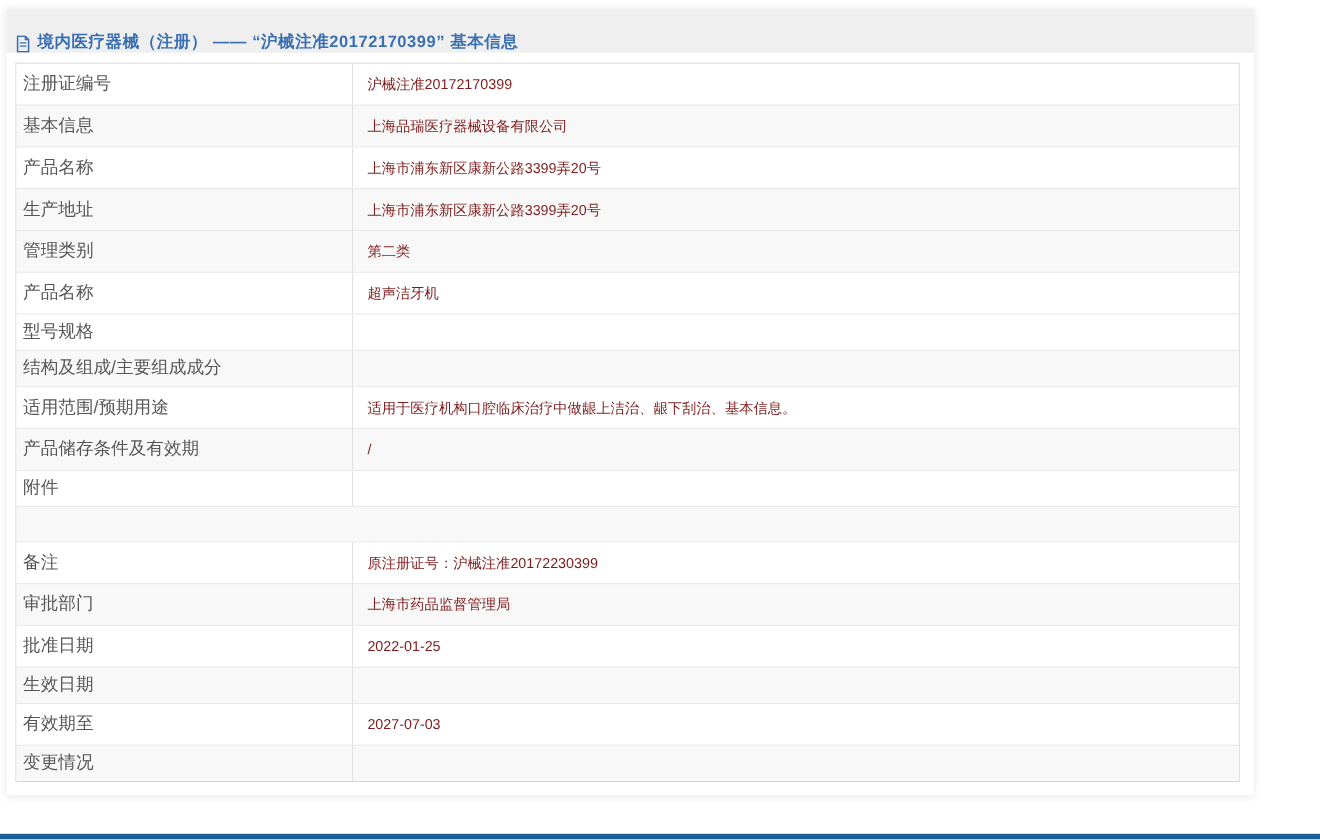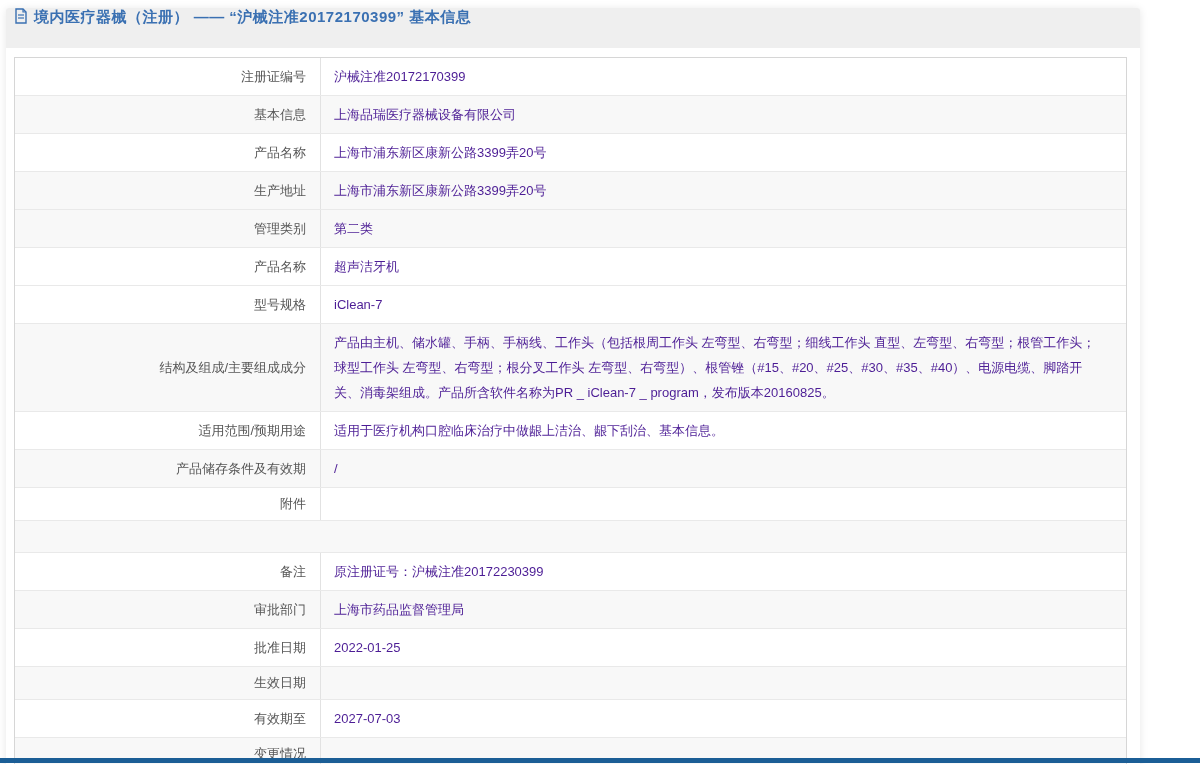--- a/index.html
+++ b/index.html
@@ -17,21 +17,21 @@
     background: #ffffff;
     border-radius: 3px;
     box-shadow: 0 1px 8px rgba(0,0,0,0.10);
     padding-bottom: 12px;
   }
   .section-header {
     height: 40px;
     background: #efefef;
     border-radius: 3px 3px 0 0;
     display: flex;
-    align-items: flex-start;
+    align-items: flex-end;
     padding-left: 8px;
   }
   .doc-icon {
     width: 14px; height: 16px;
     display: inline-block;
     margin-right: 6px;
     position: relative;
     flex: 0 0 auto;
   }
   .doc-icon svg { display: block; }
@@ -53,32 +53,31 @@
     background: #ffffff;
   }
   .row + .row { border-top: 1px solid #e9e9e9; }
   .row.alt { background: #f8f8f8; }
   .cell-label {
     width: 306px;
     flex: 0 0 306px;
     text-align: right;
     padding: 6px 14px 6px 6px;
     color: #565656;
-    font-size: 13px;
+    font-size: 16px;
     border-right: 1px solid #e2e2e2;
     align-self: stretch;
     display: flex;
     align-items: center;
-    justify-content: flex-end;
     line-height: 20px;
   }
   .cell-value {
     flex: 1 1 auto;
     padding: 6px 18px 6px 13px;
-    color: #4c1d95;
+    color: #7f1d1d;
     font-size: 13px;
     line-height: 25px;
     word-break: break-all;
   }
   .bottom-bar {
     position: absolute;
     left: 0; right: 0;
     bottom: 1px;
     height: 5px;
   }
@@ -133,27 +132,25 @@
       <div class="row">
         <div class="cell-label">
           <span>产品名称</span>
         </div>
         <div class="cell-value">超声洁牙机</div>
       </div>
       <div class="row">
         <div class="cell-label">
           <span>型号规格</span>
         </div>
-        <div class="cell-value">iClean-7</div>
       </div>
       <div class="row alt">
         <div class="cell-label">
           <span>结构及组成/主要组成成分</span>
         </div>
-        <div class="cell-value">产品由主机、储水罐、手柄、手柄线、工作头（包括根周工作头 左弯型、右弯型；细线工作头 直型、左弯型、右弯型；根管工作头；球型工作头 左弯型、右弯型；根分叉工作头 左弯型、右弯型）、根管锉（#15、#20、#25、#30、#35、#40）、电源电缆、脚踏开关、消毒架组成。产品所含软件名称为PR _ iClean-7 _ program，发布版本20160825。</div>
       </div>
       <div class="row">
         <div class="cell-label">
           <span>适用范围/预期用途</span>
         </div>
         <div class="cell-value">适用于医疗机构口腔临床治疗中做龈上洁治、龈下刮治、基本信息。</div>
       </div>
       <div class="row alt">
         <div class="cell-label">
           <span>产品储存条件及有效期</span>

